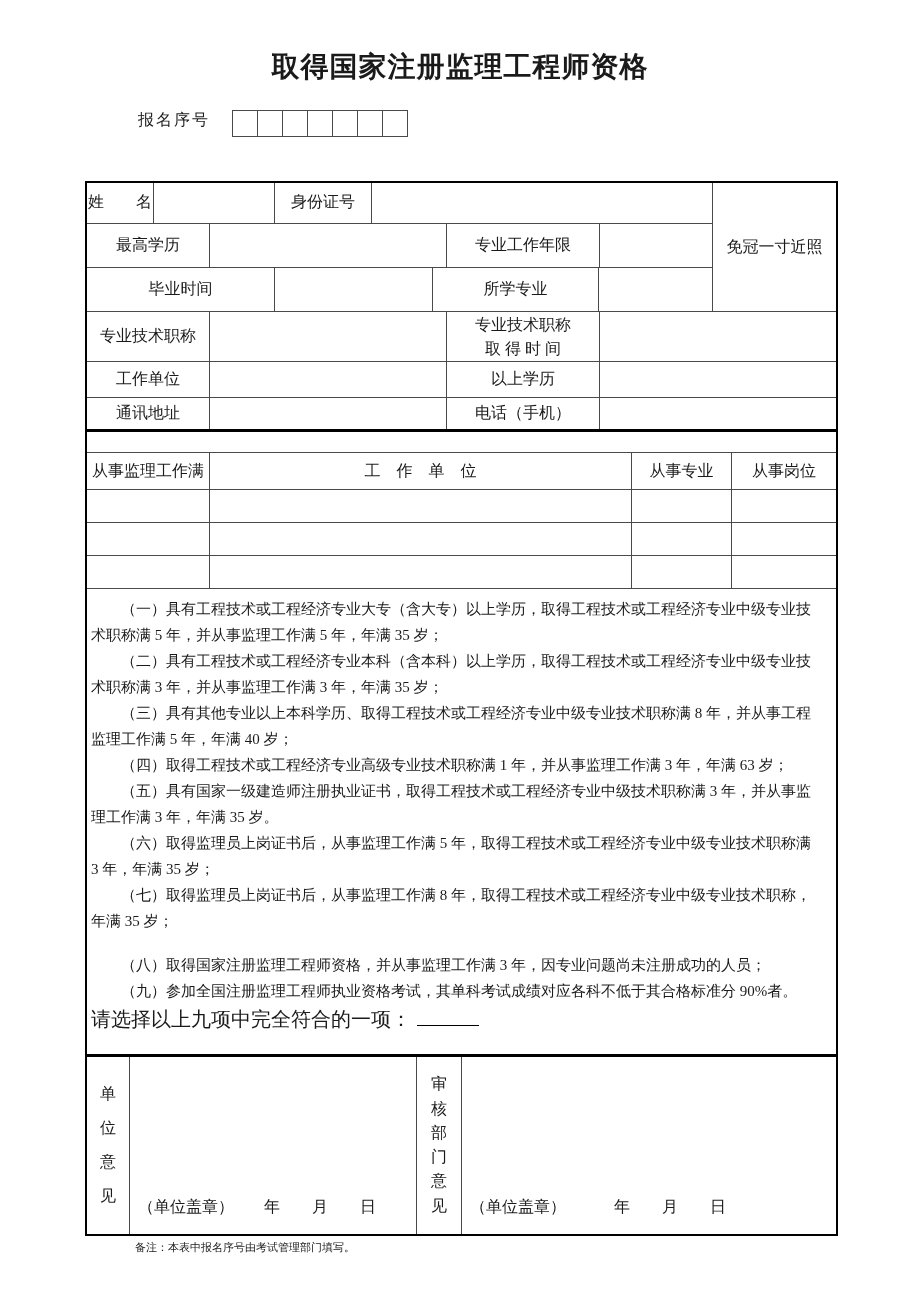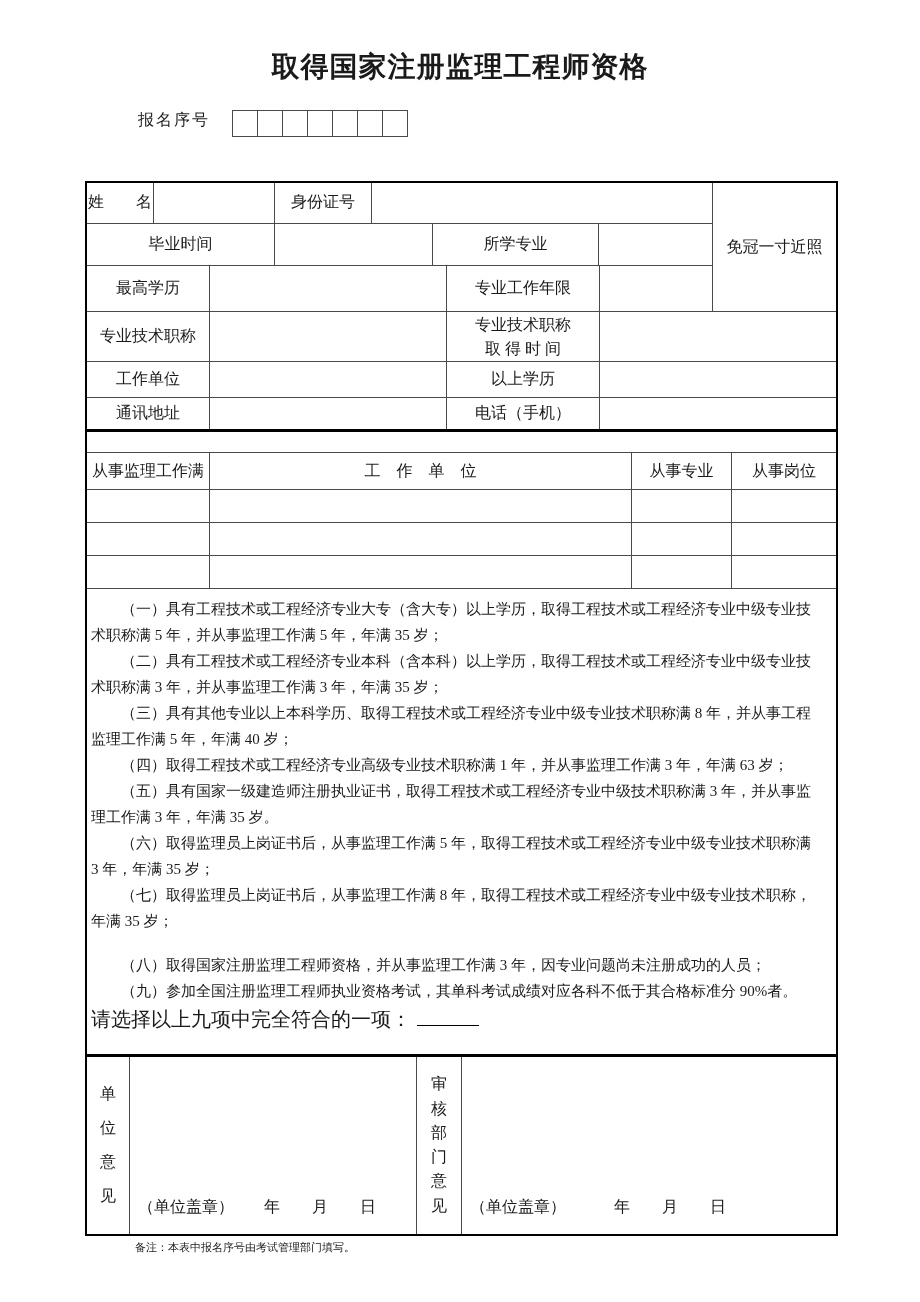--- a/index.html
+++ b/index.html
@@ -123,30 +123,30 @@
               <div class="id-cell"></div>
               <div class="id-cell"></div>
               <div class="id-cell"></div>
               <div class="id-cell"></div>
               <div class="id-cell"></div>
               <div class="id-cell"></div>
               <div class="id-cell"></div>
               <div class="id-cell"></div>
             </div>
         </div>
+        <div class="row r3">
+          <div class="cell w123">最高学历</div>
+          <div class="cell w237"></div>
+          <div class="cell w153">专业工作年限</div>
+          <div class="cell w113f"></div>
+        </div>
         <div class="row r2">
           <div class="cell w188">毕业时间</div>
           <div class="cell w158"></div>
           <div class="cell w166">所学专业</div>
-          <div class="cell w113f"></div>
-        </div>
-        <div class="row r3">
-          <div class="cell w123">最高学历</div>
-          <div class="cell w237"></div>
-          <div class="cell w153">专业工作年限</div>
           <div class="cell w113f"></div>
         </div>
       </div>
       <div class="photo-cell">免冠一寸近照</div>
     </div>
 
     <div class="row r4">
       <div class="cell w123">专业技术职称</div>
       <div class="cell w237"></div>
       <div class="cell w153 two-line">

